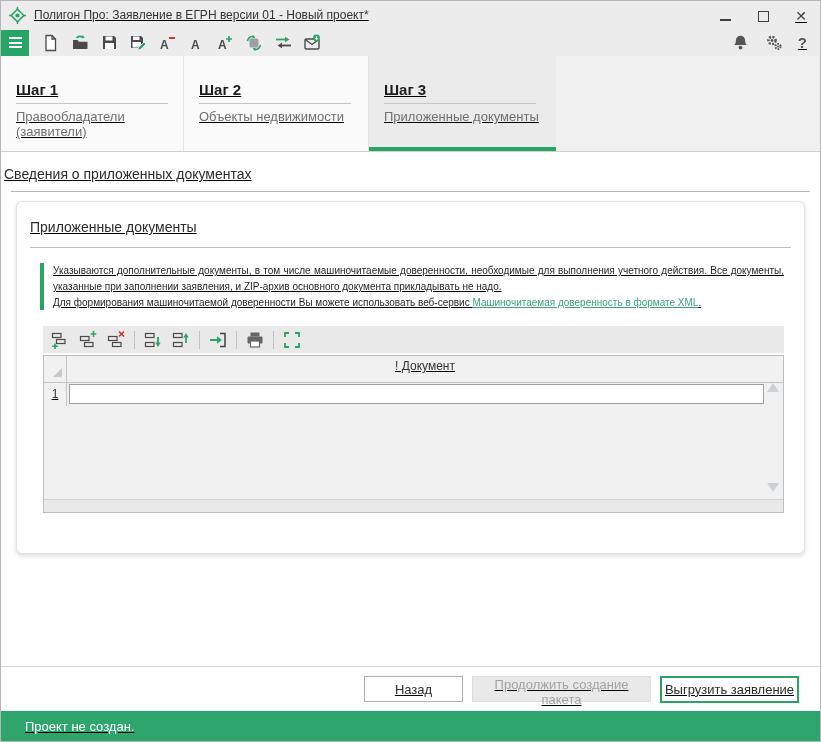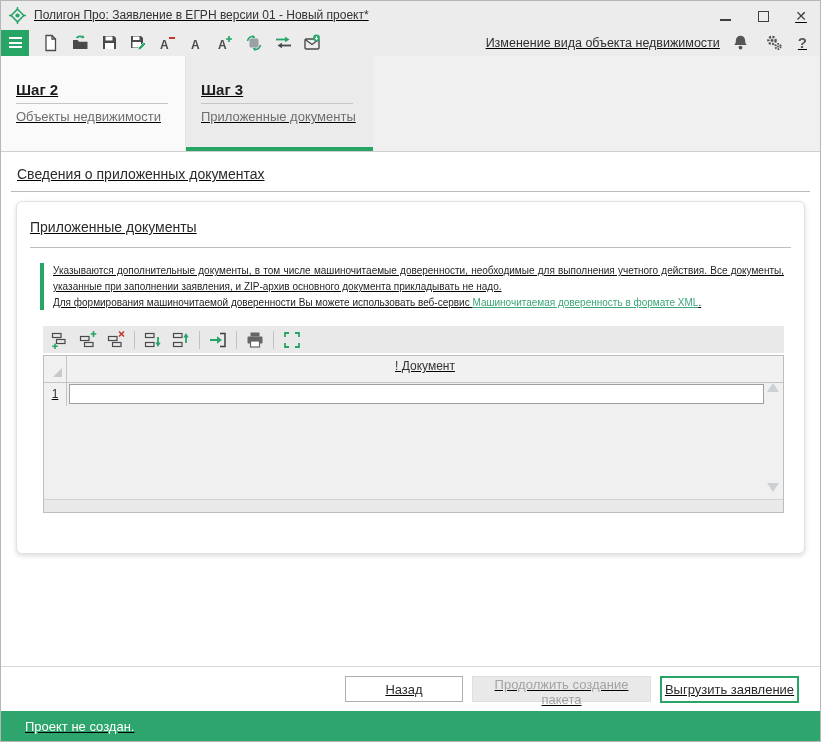--- a/index.html
+++ b/index.html
@@ -31,21 +31,21 @@
   .tabstrip { height:96px; display:flex; background:#f0f0f0; border-bottom:1px solid #cfcfcf; flex:0 0 auto; }
   .tab { width:183px; padding:25px 0 0 15px; background:#fafafa; border-right:1px solid #e3e3e3; height:95px; cursor:default; }
   .tab.t2 { width:185px; }
   .tab.t3 { width:187px; background:#ebebeb; border-right:none; border-bottom:4px solid #27a567; }
   .tab-filler { flex:1; background:#f0f0f0; }
   .step { display:block; width:152px; font-size:15px; font-weight:bold; color:#1d1d1d; padding-bottom:5px; border-bottom:1px solid #c6c6c6; }
   .tab-desc { display:block; margin-top:5px; font-size:13px; color:#6f6f6f; }
 
   
   .content { flex:1; background:#fff; padding-top:14px; display:flex; flex-direction:column; overflow:hidden; }
-  .section-title { margin-left:16px; font-size:14px; color:#2b2b2b; }
+  .section-title { margin-left:3px; font-size:14px; color:#2b2b2b; }
   .section-hr { border-bottom:1px solid #b9b9b9; margin:9px 10px 0 10px; }
   .card { margin:9px 15px 0 15px; height:353px; background:#fff; border:1px solid #e2e2e2; border-radius:6px; box-shadow:0 2px 5px rgba(0,0,0,.14); overflow:hidden; }
   .card-title { margin:17px 0 0 13px; font-size:14px; color:#2b2b2b; }
   .card-hr { border-bottom:1px solid #bdbdbd; margin:12px 13px 0 13px; }
   .info { margin:15px 20px 16px 23px; border-left:4px solid #27a567; padding-left:9px; font-size:10px; line-height:1.58; color:#1f1f1f; text-align:justify; }
   .link { color:#3aa578; text-decoration:underline; cursor:pointer; }
 
   .grid-toolbar { margin:12px 20px 0 26px; height:27px; background:#e9e9e9; display:flex; align-items:center; gap:4px; padding-left:5px; }
   .gbtn { width:24px; height:24px; display:flex; align-items:center; justify-content:center; }
   .vsep { width:1px; height:18px; background:#c2c2c2; margin:0 2px; }
@@ -59,21 +59,21 @@
   .rownum { width:23px; background:#f1f1f1; border-right:1px solid #c4c4c4; text-align:center; font-size:12px; color:#333; line-height:22px; }
   .cell-input { flex:1; margin:1px 19px 1px 2px; height:20px; border:1px solid #9f9f9f; background:#fff; font-size:12px; padding:0 4px; outline:none; }
   .tbody-fill { flex:1; }
   .hscroll { height:13px; background:#e9e9e9; border-top:1px solid #d2d2d2; flex:0 0 auto; }
   .sb-up { position:absolute; right:4px; top:27px; width:0; height:0; border-left:6px solid transparent; border-right:6px solid transparent; border-bottom:9px solid #ccd1d6; }
   .sb-down { position:absolute; right:4px; bottom:20px; width:0; height:0; border-left:6px solid transparent; border-right:6px solid transparent; border-top:9px solid #ccd1d6; }
 
   
   .footer { flex:0 0 auto; height:45px; border-top:1px solid #d9d9d9; background:#fff; display:flex; align-items:center; justify-content:flex-end; gap:9px; padding-right:21px; }
   .btn { height:26px; background:#fff; border:1px solid #aeaeae; font-size:13px; color:#2b2b2b; font-family:inherit; cursor:pointer; }
-  .btn-back { width:118px;margin-left:42px; }
+  .btn-back { width:99px;margin-left:42px; }
   .btn-upload { width:139px; height:27px; border:2px solid #27a567; }
   .btn-continue { width:179px; background:#e9e9e9; border:1px solid #dedede; color:#a3a3a3; cursor:default; }
 
   
   .statusbar { flex:0 0 auto; height:30px; background:#2ea56d; color:#fff; font-size:13px; display:flex; align-items:center; padding-left:24px; }
 </style>
 </head>
 <body>
 
 <div class="window">
@@ -170,40 +170,43 @@
       <span class="tb-btn">
         <svg width="19" height="18" viewBox="0 0 19 18">
             <rect x="2" y="5" width="14" height="10" rx="1.2" fill="none" stroke="#4a4a4a" stroke-width="1.4"></rect>
             <path d="M2.5 5.7 9 10.5l6.5-4.8" fill="none" stroke="#4a4a4a" stroke-width="1.4"></path>
             <circle cx="13.5" cy="4" r="3.4" fill="#27a567"></circle>
             <path d="M13.5 2.2v3M12.2 4l1.3 1.4L14.8 4" fill="none" stroke="#fff" stroke-width="1.1"></path>
           </svg>
       </span>
     </div>
     <div class="tb-right">
-      <span class="tb-caption">Изменение вида объекта недвижимости</span>
       <span class="tb-btn">
         <svg width="17" height="17" viewBox="0 0 16 16">
             <path d="M8 1.6a4.3 4.3 0 0 1 4.3 4.3c0 3.1 1.2 4 1.7 4.4H2c.5-.4 1.7-1.3 1.7-4.4A4.3 4.3 0 0 1 8 1.6z" fill="#555"></path>
             <circle cx="8" cy="12.8" r="1.8" fill="#555"></circle>
           </svg>
       </span>
       <span class="tb-btn">
         <svg width="18" height="18" viewBox="0 0 18 18">
             <circle cx="7" cy="6.5" r="3.6" fill="none" stroke="#555" stroke-width="2.4" stroke-dasharray="2 1.4"></circle>
             <circle cx="7" cy="6.5" r="1.4" fill="#555"></circle>
             <circle cx="13" cy="12.5" r="2.6" fill="none" stroke="#555" stroke-width="2" stroke-dasharray="1.6 1.2"></circle>
             <circle cx="13" cy="12.5" r="1" fill="#555"></circle>
           </svg>
       </span>
       <span class="help-q">?</span>
     </div>
   </div>
 
   <div class="tabstrip">
+    <div class="tab t1">
+      <span class="step">Шаг 1</span>
+      <span class="tab-desc">Правообладатели (заявители)</span>
+    </div>
     <div class="tab t2">
       <span class="step">Шаг 2</span>
       <span class="tab-desc">Объекты недвижимости</span>
     </div>
     <div class="tab t3">
       <span class="step">Шаг 3</span>
       <span class="tab-desc">Приложенные документы</span>
     </div>
     <div class="tab-filler"></div>
   </div>

